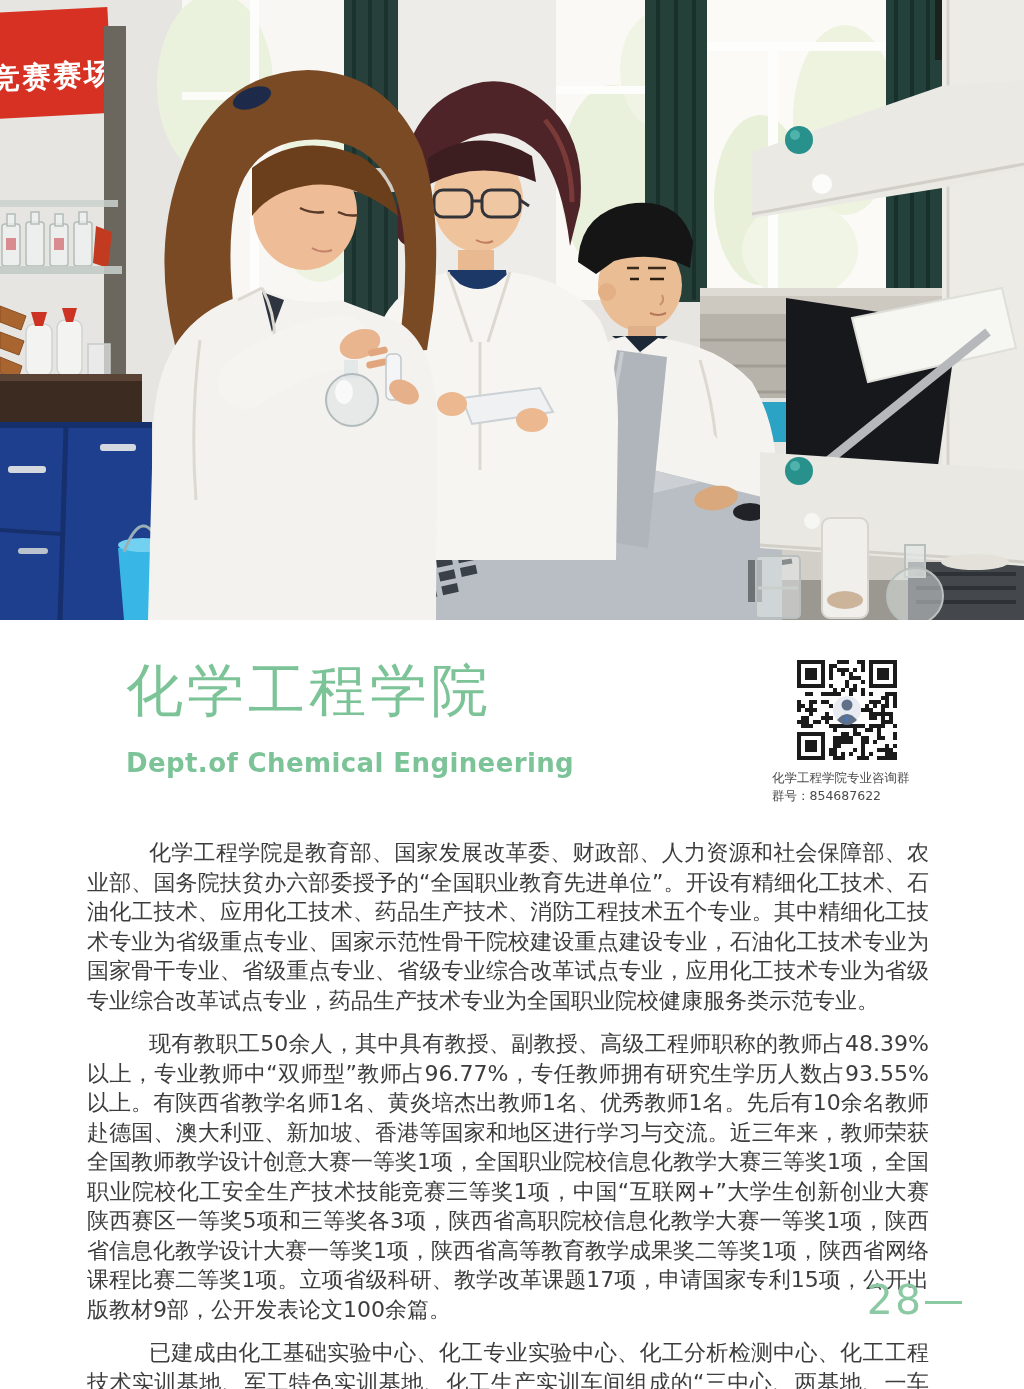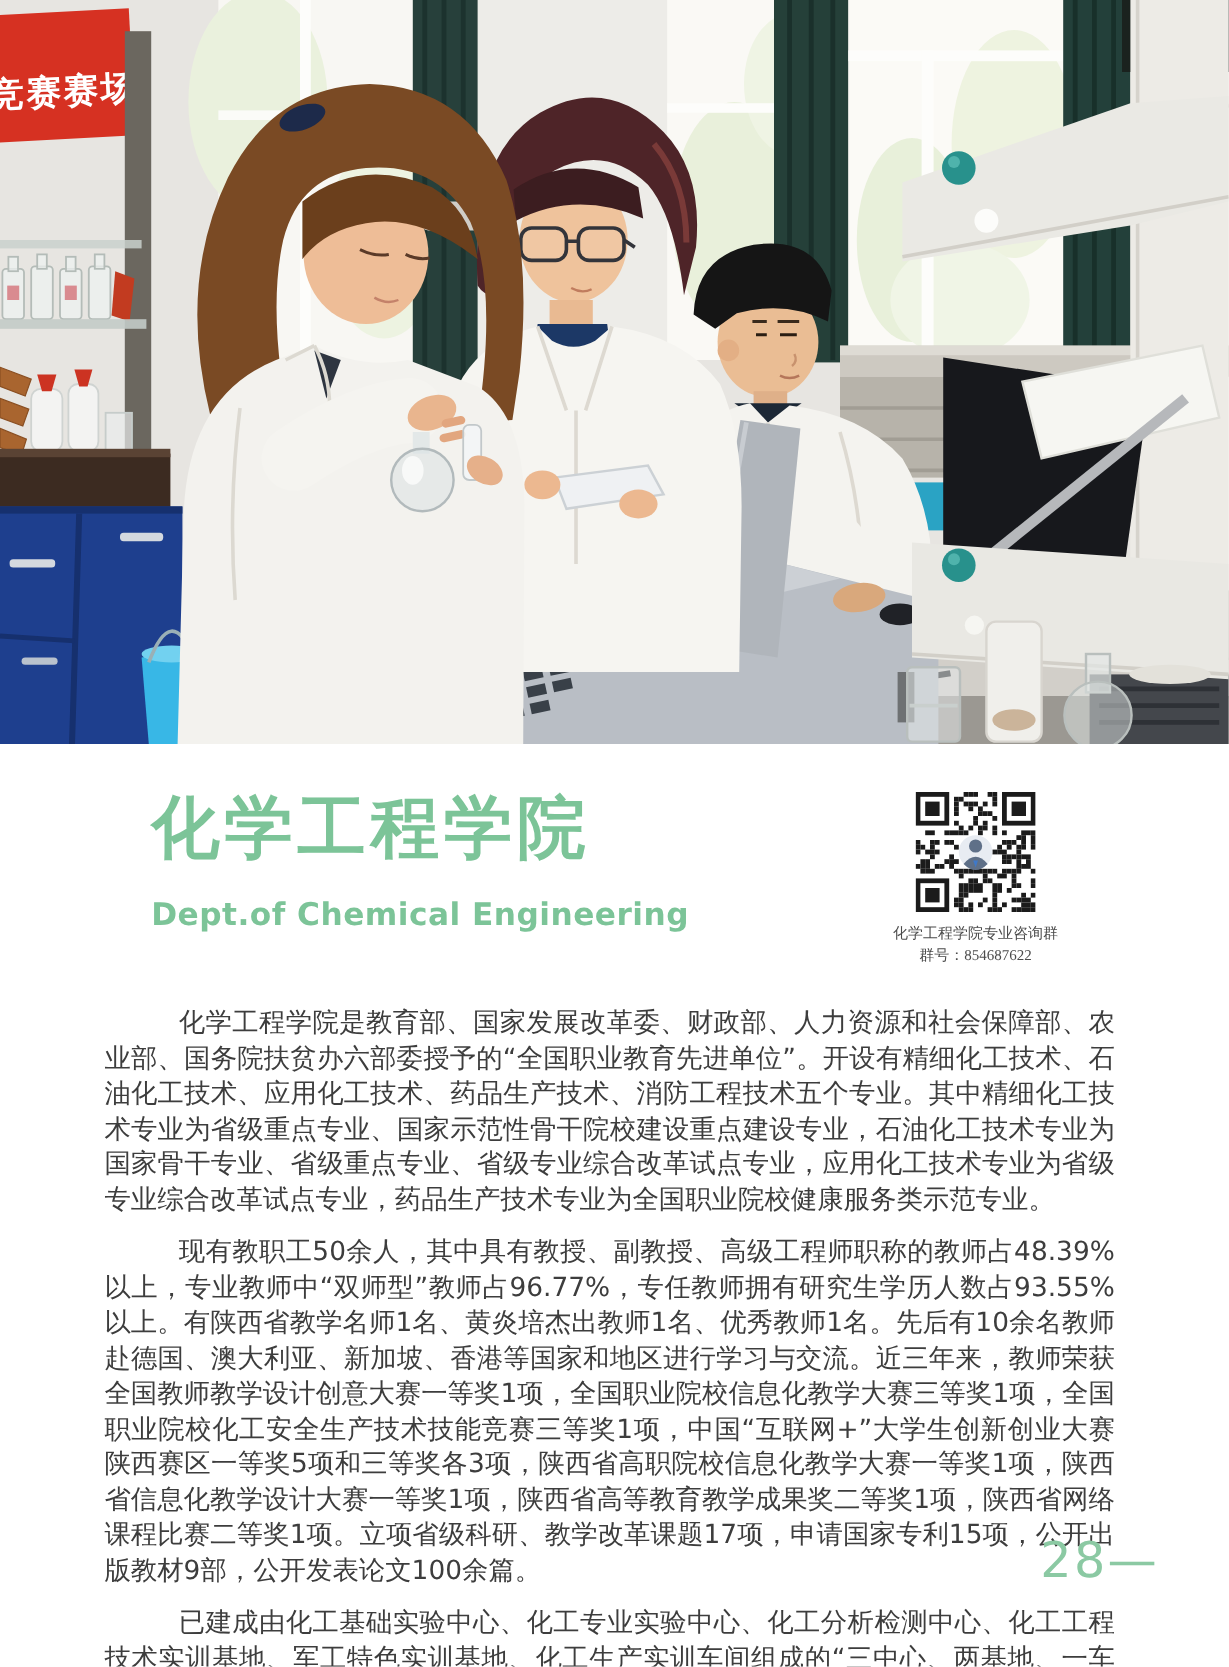--- a/index.html
+++ b/index.html
@@ -5,27 +5,27 @@
   html,body{margin:0;padding:0;background:#ffffff;}
   .page{
     position:relative;width:1024px;height:1389px;background:#ffffff;overflow:hidden;
     font-family:"DejaVu Sans","Liberation Sans",sans-serif;
   }
   .photo-wrap{position:absolute;left:0;top:0;width:1024px;height:620px;}
   .photo-wrap svg{display:block;}
 
   .title-block{position:absolute;left:126px;top:658px;}
   .title-cn{
-    font-size:57px;font-weight:700;color:#7cc498;letter-spacing:4px;line-height:1.15;
+    font-size:57px;font-weight:400;color:#7cc498;letter-spacing:4px;line-height:1.15;
   }
   .title-en{
     font-size:26px;font-weight:700;color:#7cc498;letter-spacing:0.4px;margin-top:24px;
   }
 
-  .qr-block{position:absolute;left:738px;top:660px;width:150px;text-align:center;font-family:Liberation Serif, serif;}
+  .qr-block{position:absolute;left:772px;top:660px;width:150px;}
   .qr-box{width:100px;height:100px;margin:0 auto;background:#ffffff;}
   .qr-caption{font-size:12.5px;line-height:18px;color:#4b4b4b;margin-top:9px;}
 
   .body-text{
     position:absolute;left:87px;top:838px;width:842px;
     font-size:22px;line-height:29.5px;color:#3d3d3d;text-align:justify;
   }
   .body-text p{margin:0 0 14px 0;text-indent:62px;}
 
   .page-number{

